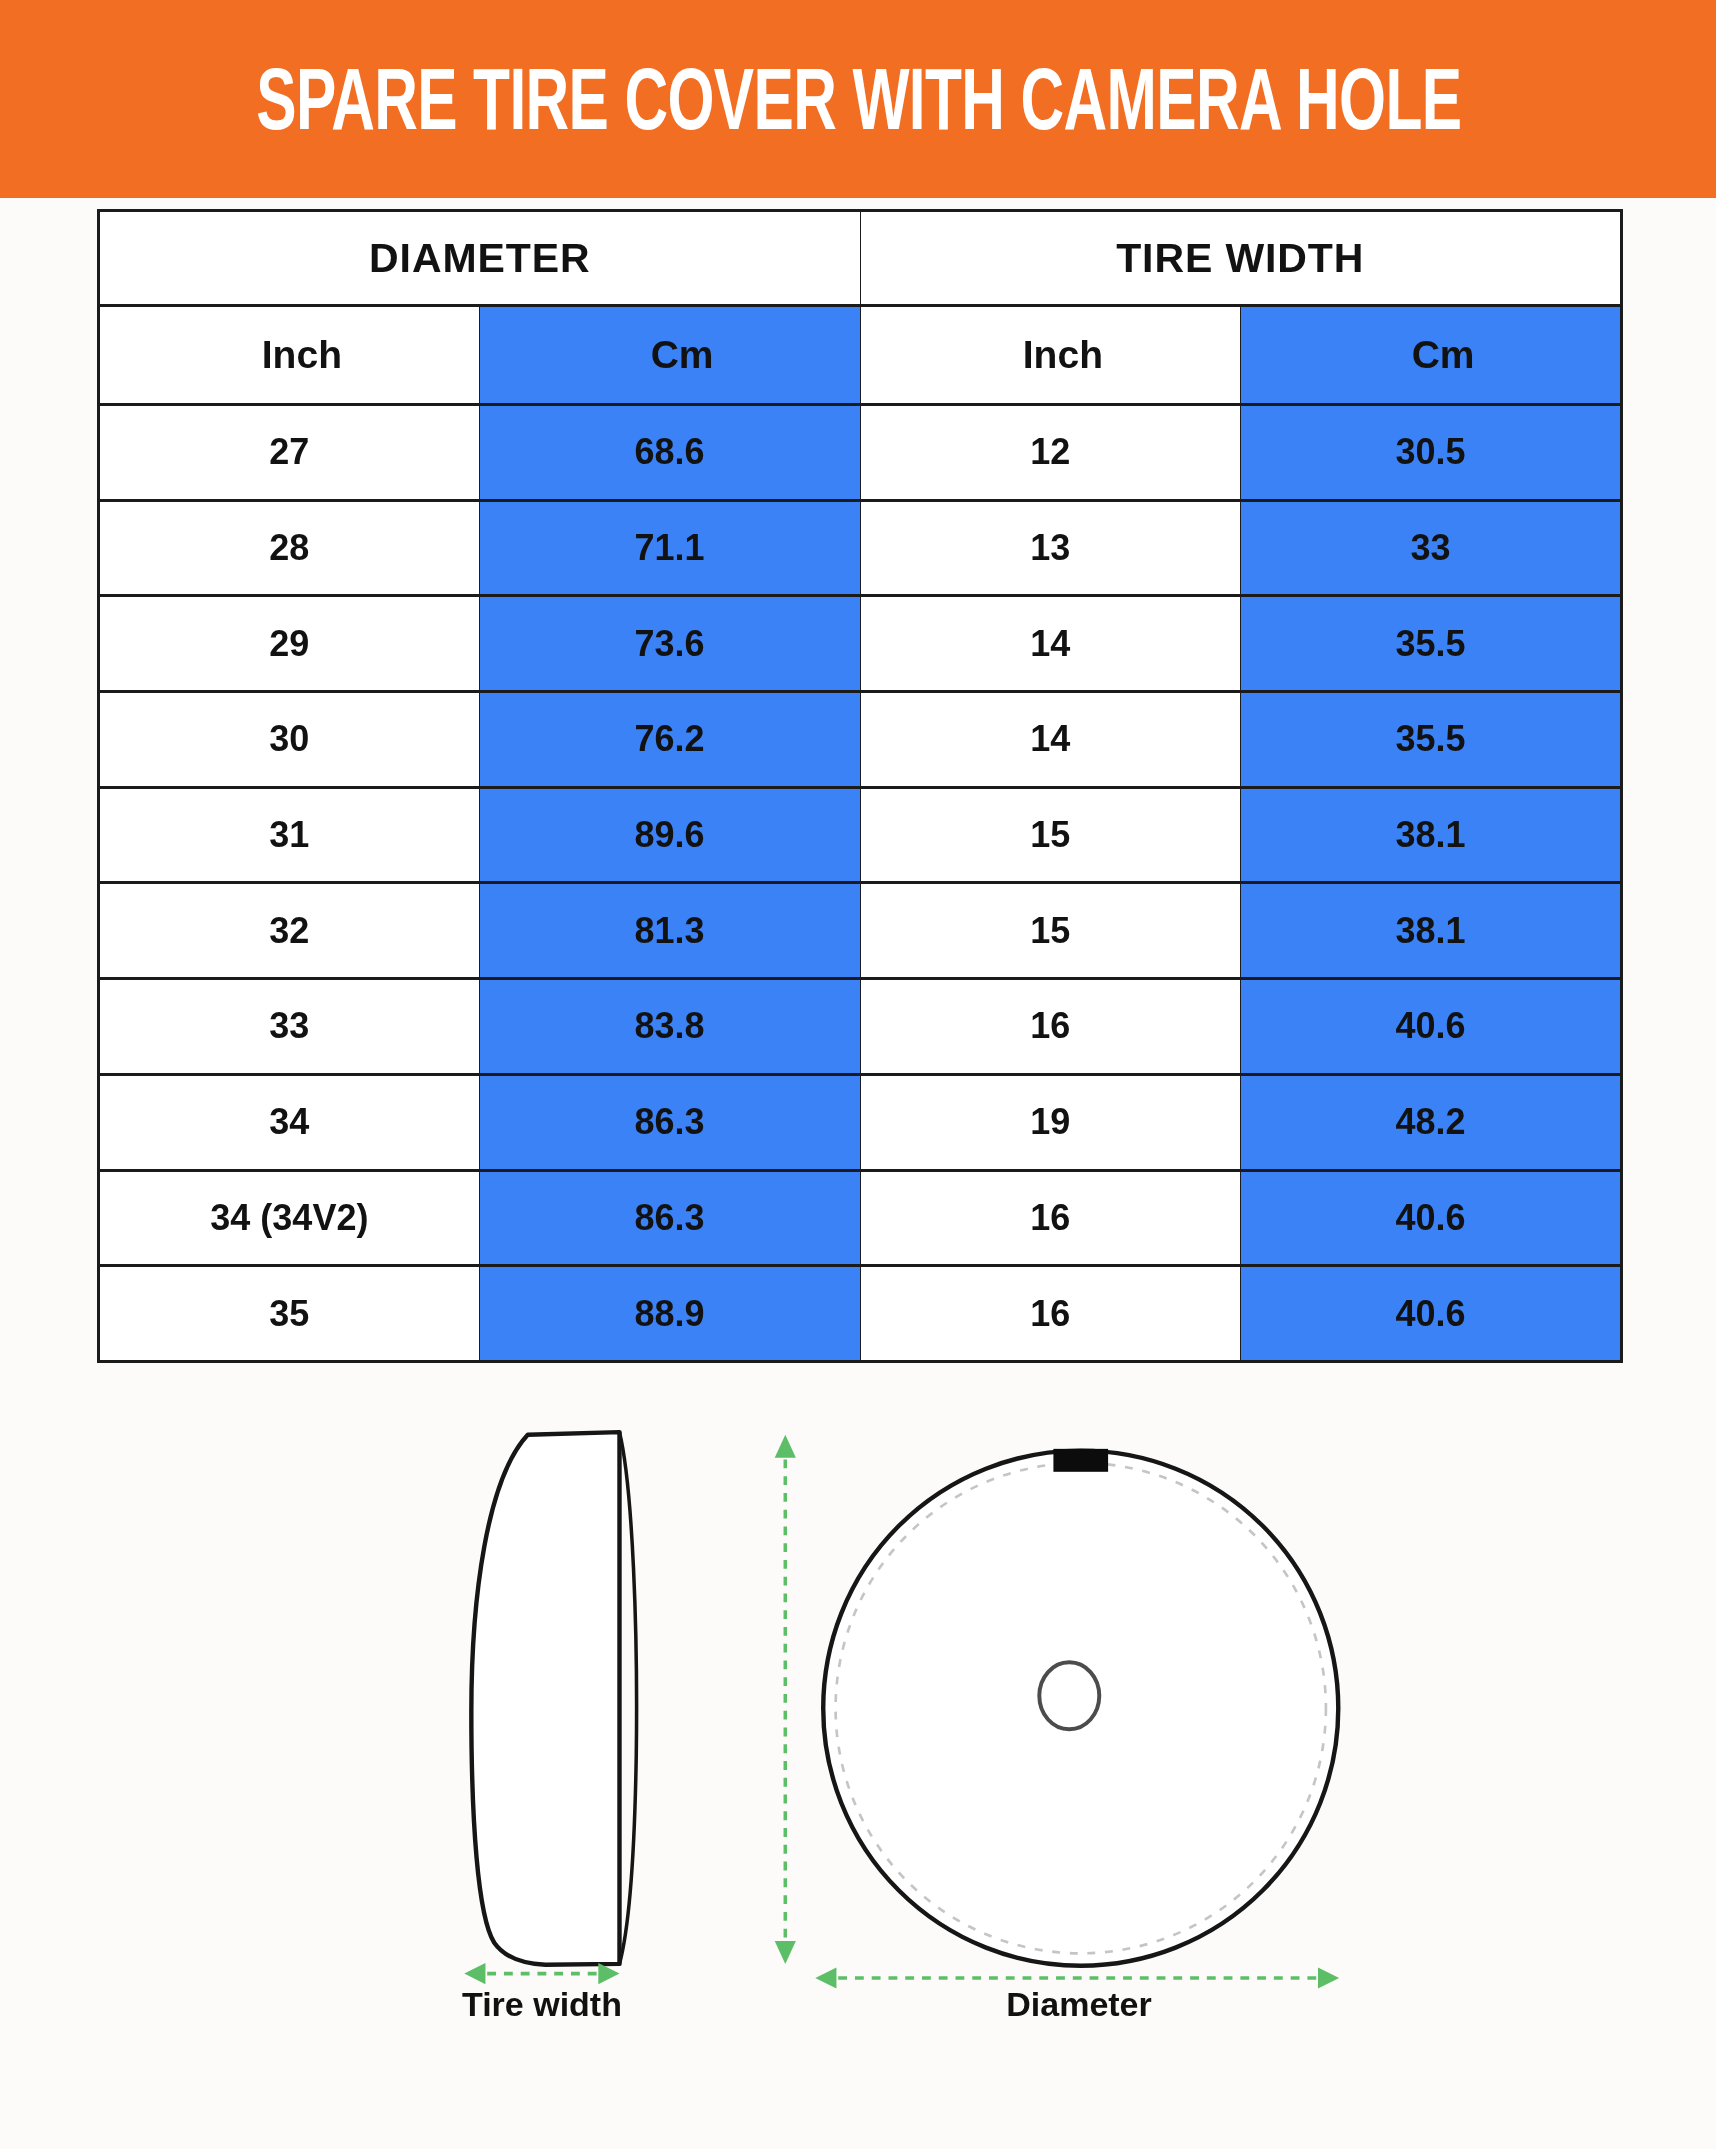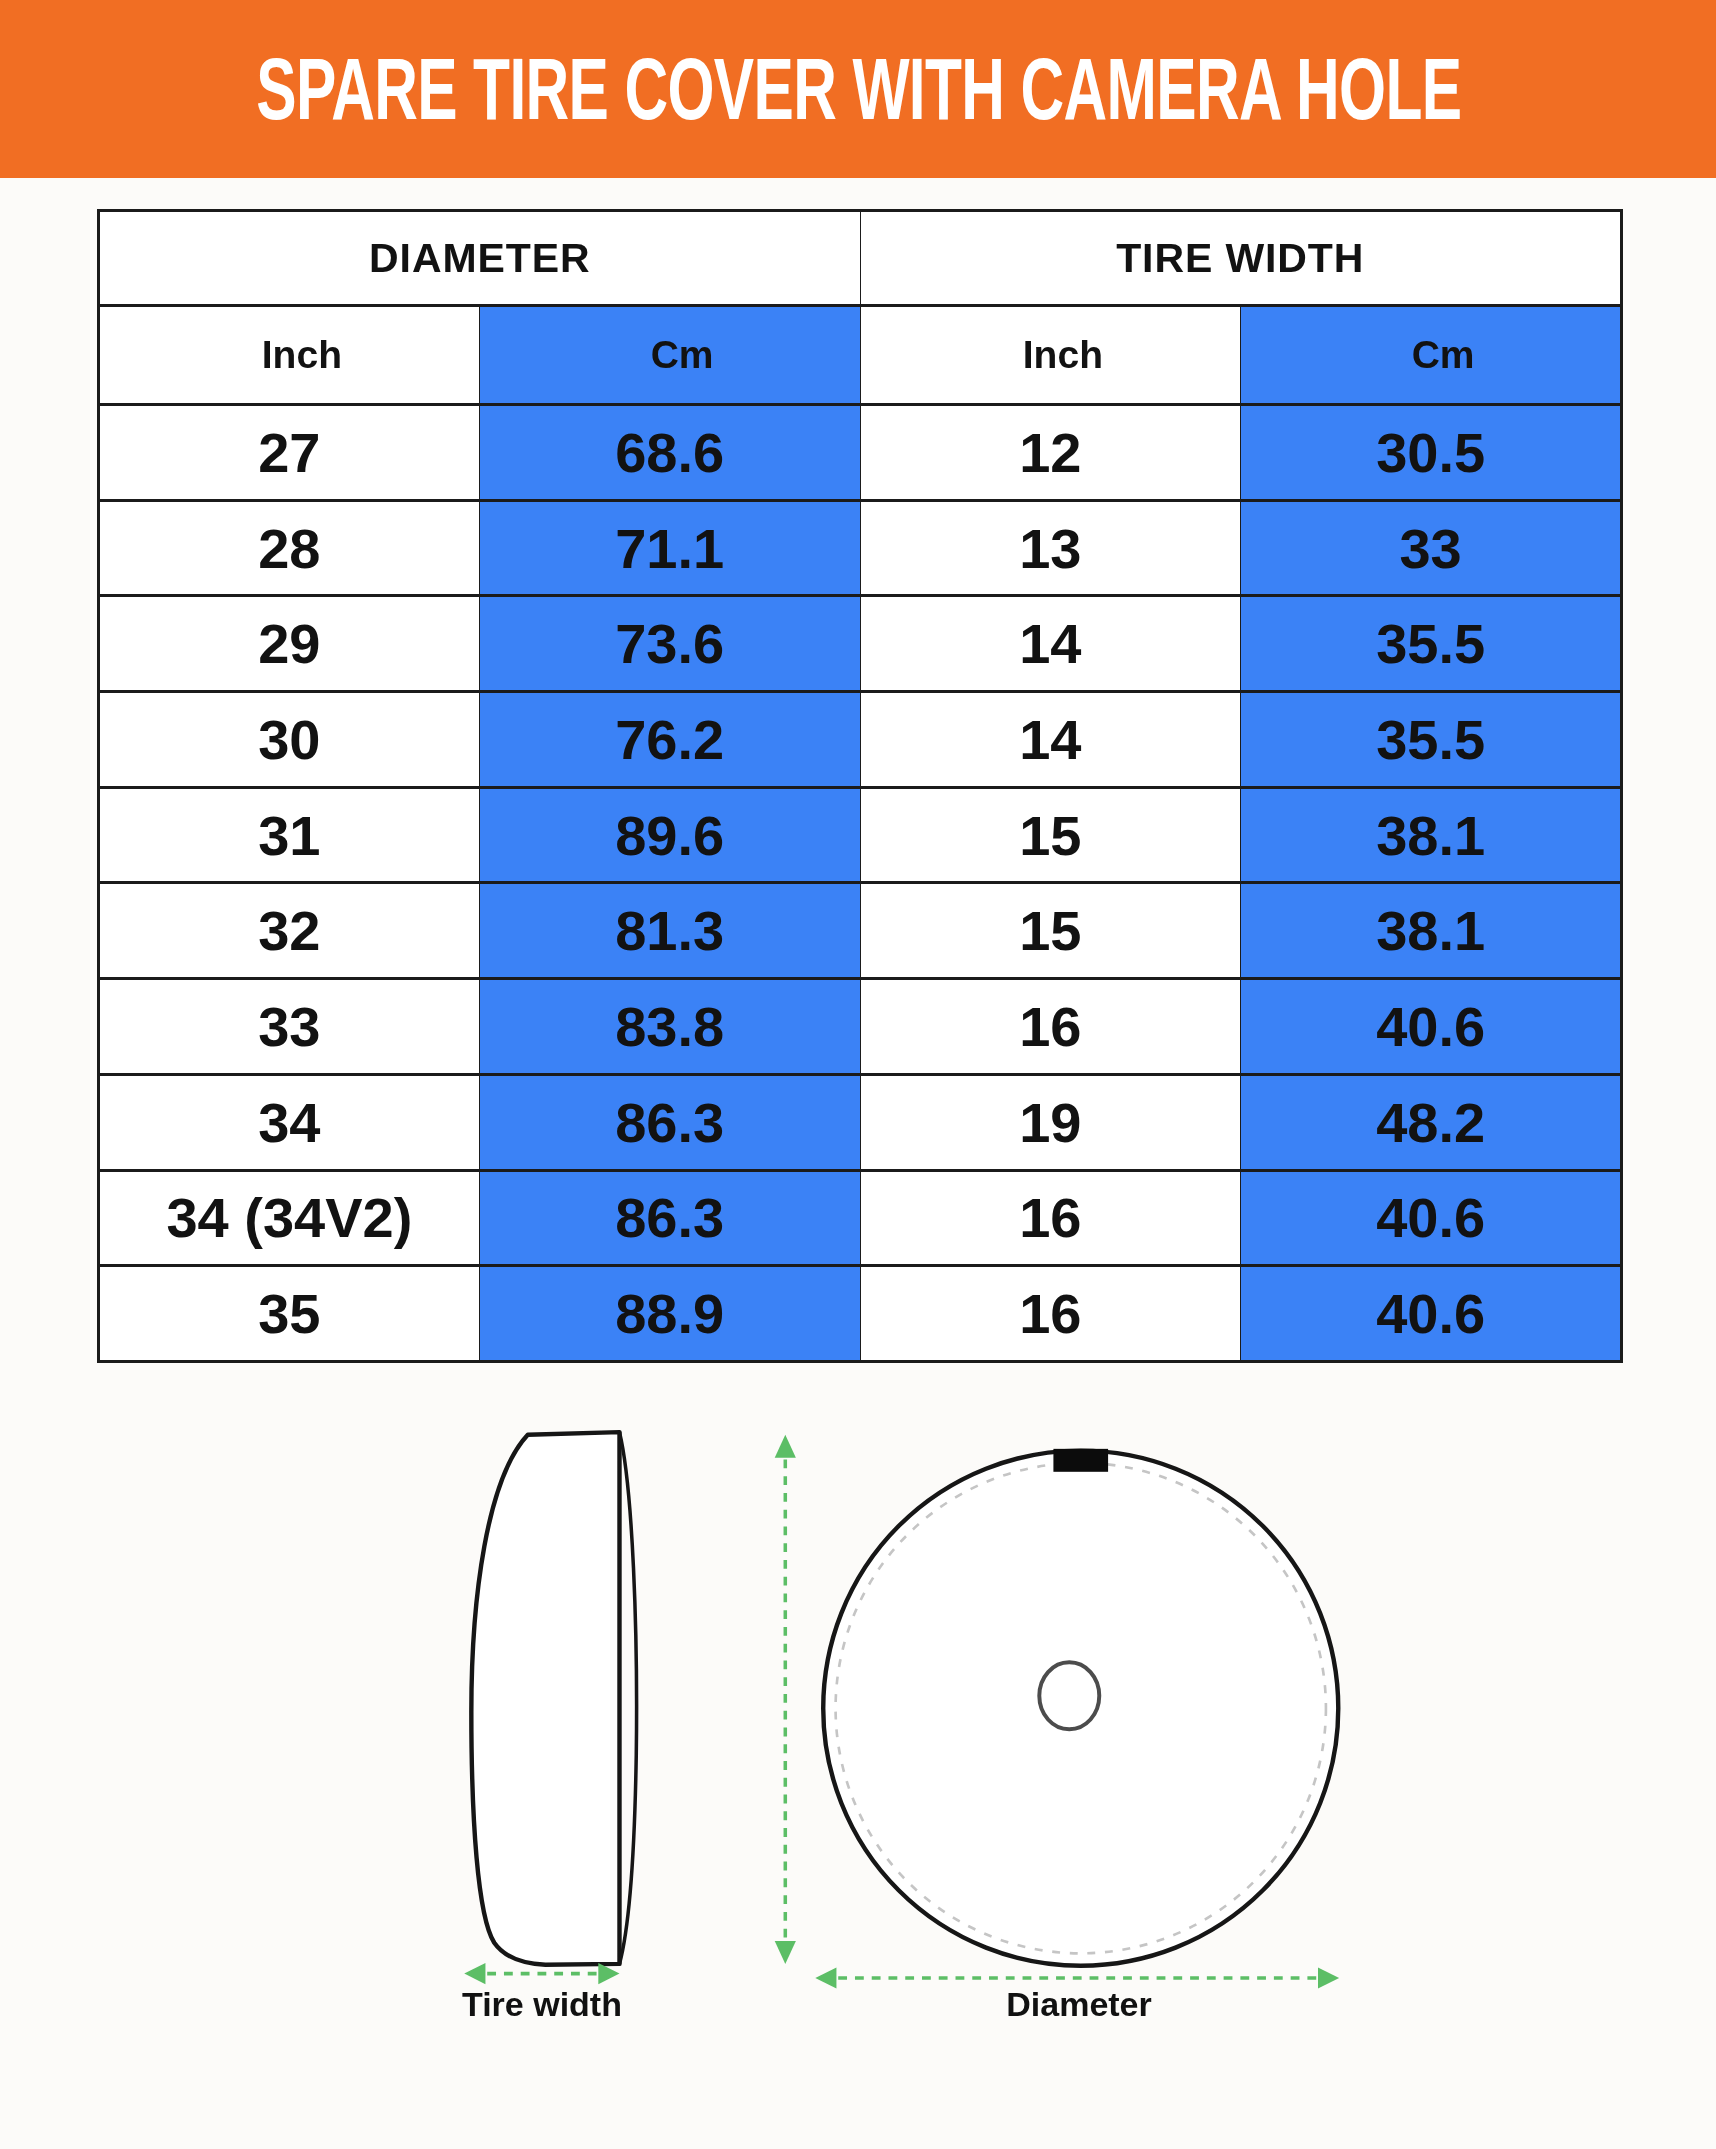--- a/index.html
+++ b/index.html
@@ -8,21 +8,21 @@
     position:relative;
     width:1717px; height:2149px;
     margin:0 auto;
     background:#FCFBF9;
     font-family:"Liberation Sans", sans-serif;
     overflow:hidden;
   }
 
   
   .banner {
-    position:absolute; top:0; left:0; width:100%; height:178px;
+    position:absolute; top:0; left:0; width:100%; height:198px;
     background:#F16E23;
     display:flex; align-items:center; justify-content:center;
   }
   .banner-title {
     color:#ffffff;
     font-size:84px;
     font-weight:700;
     letter-spacing:-0.9px;
     white-space:nowrap;
     transform:scaleX(0.72) scaleY(1.04);
@@ -44,21 +44,21 @@
     border-bottom-width:3.5px;
     text-align:center;
     vertical-align:middle;
     color:#121212;
   }
   .size-table thead tr.group-row { height:95px; }
   .size-table thead tr.sub-row   { height:99px; }
   .size-table tbody tr           { height:95px; }
   .size-table th.group { font-size:41px; font-weight:700; letter-spacing:0.9px; background:#ffffff; }
   .size-table th.sub   { font-size:39px; font-weight:700;padding-left:25px; }
-  .size-table td       { font-size:56px; font-weight:600; }
+  .size-table td       { font-size:36px; font-weight:600; }
   .size-table .gray    { background:#3b82f6; }
 
   
   .diagram-svg { position:absolute; left:0; top:1403px; width:1717px; height:635px; }
   .outline   { fill:#ffffff; stroke:#161616; stroke-width:5; stroke-linejoin:round; }
   .outline2  { fill:none;    stroke:#161616; stroke-width:4; }
   .dashed-ring { fill:none; stroke:#c5c5c5; stroke-width:3; stroke-dasharray:9 11; }
   .cam-hole  { fill:#ffffff; stroke:#4c4c4c; stroke-width:4.5; }
   .arrow-line { fill:none; stroke:var(--arrow-green); stroke-width:4; stroke-dasharray:10 9; }
   .arrow-head { fill:var(--arrow-green); stroke:none; }

